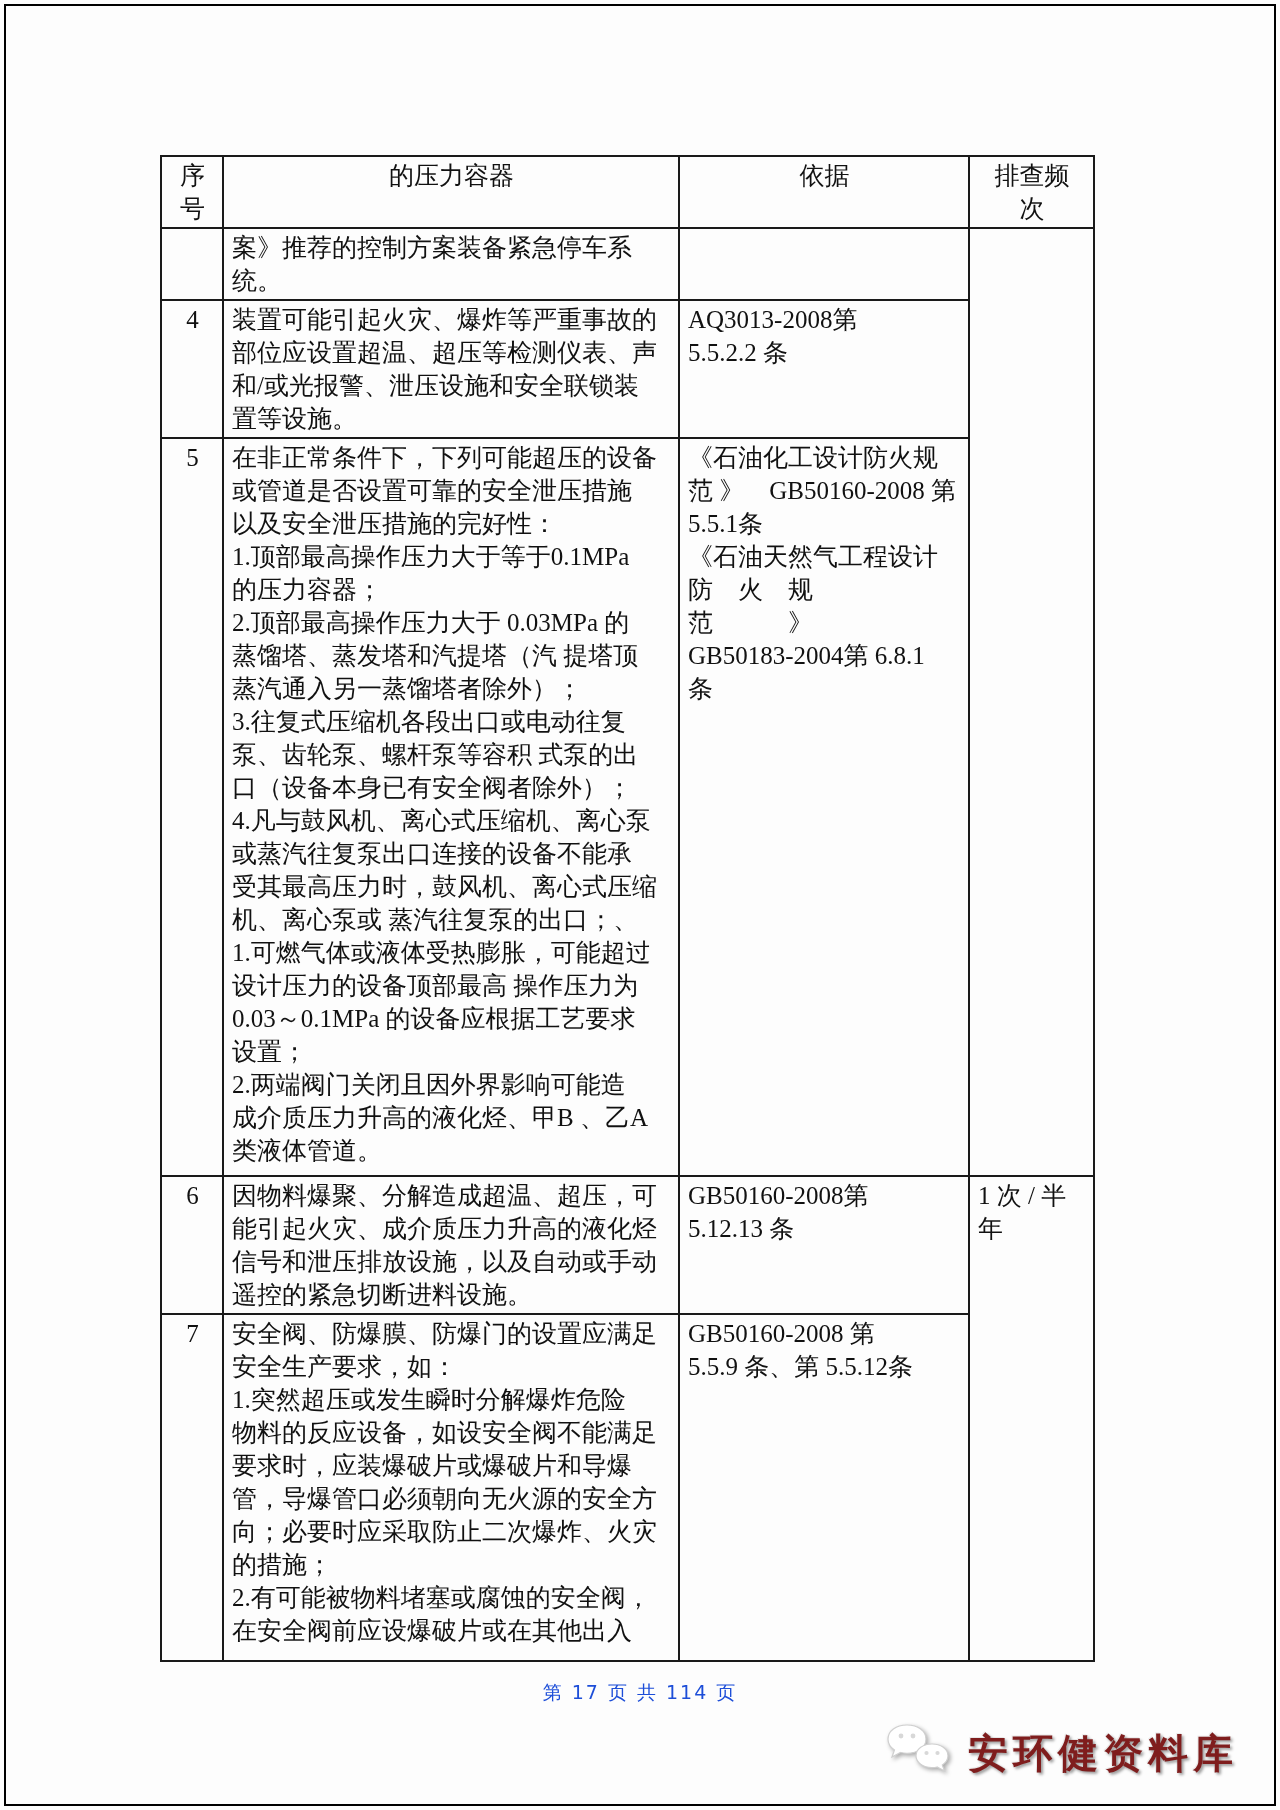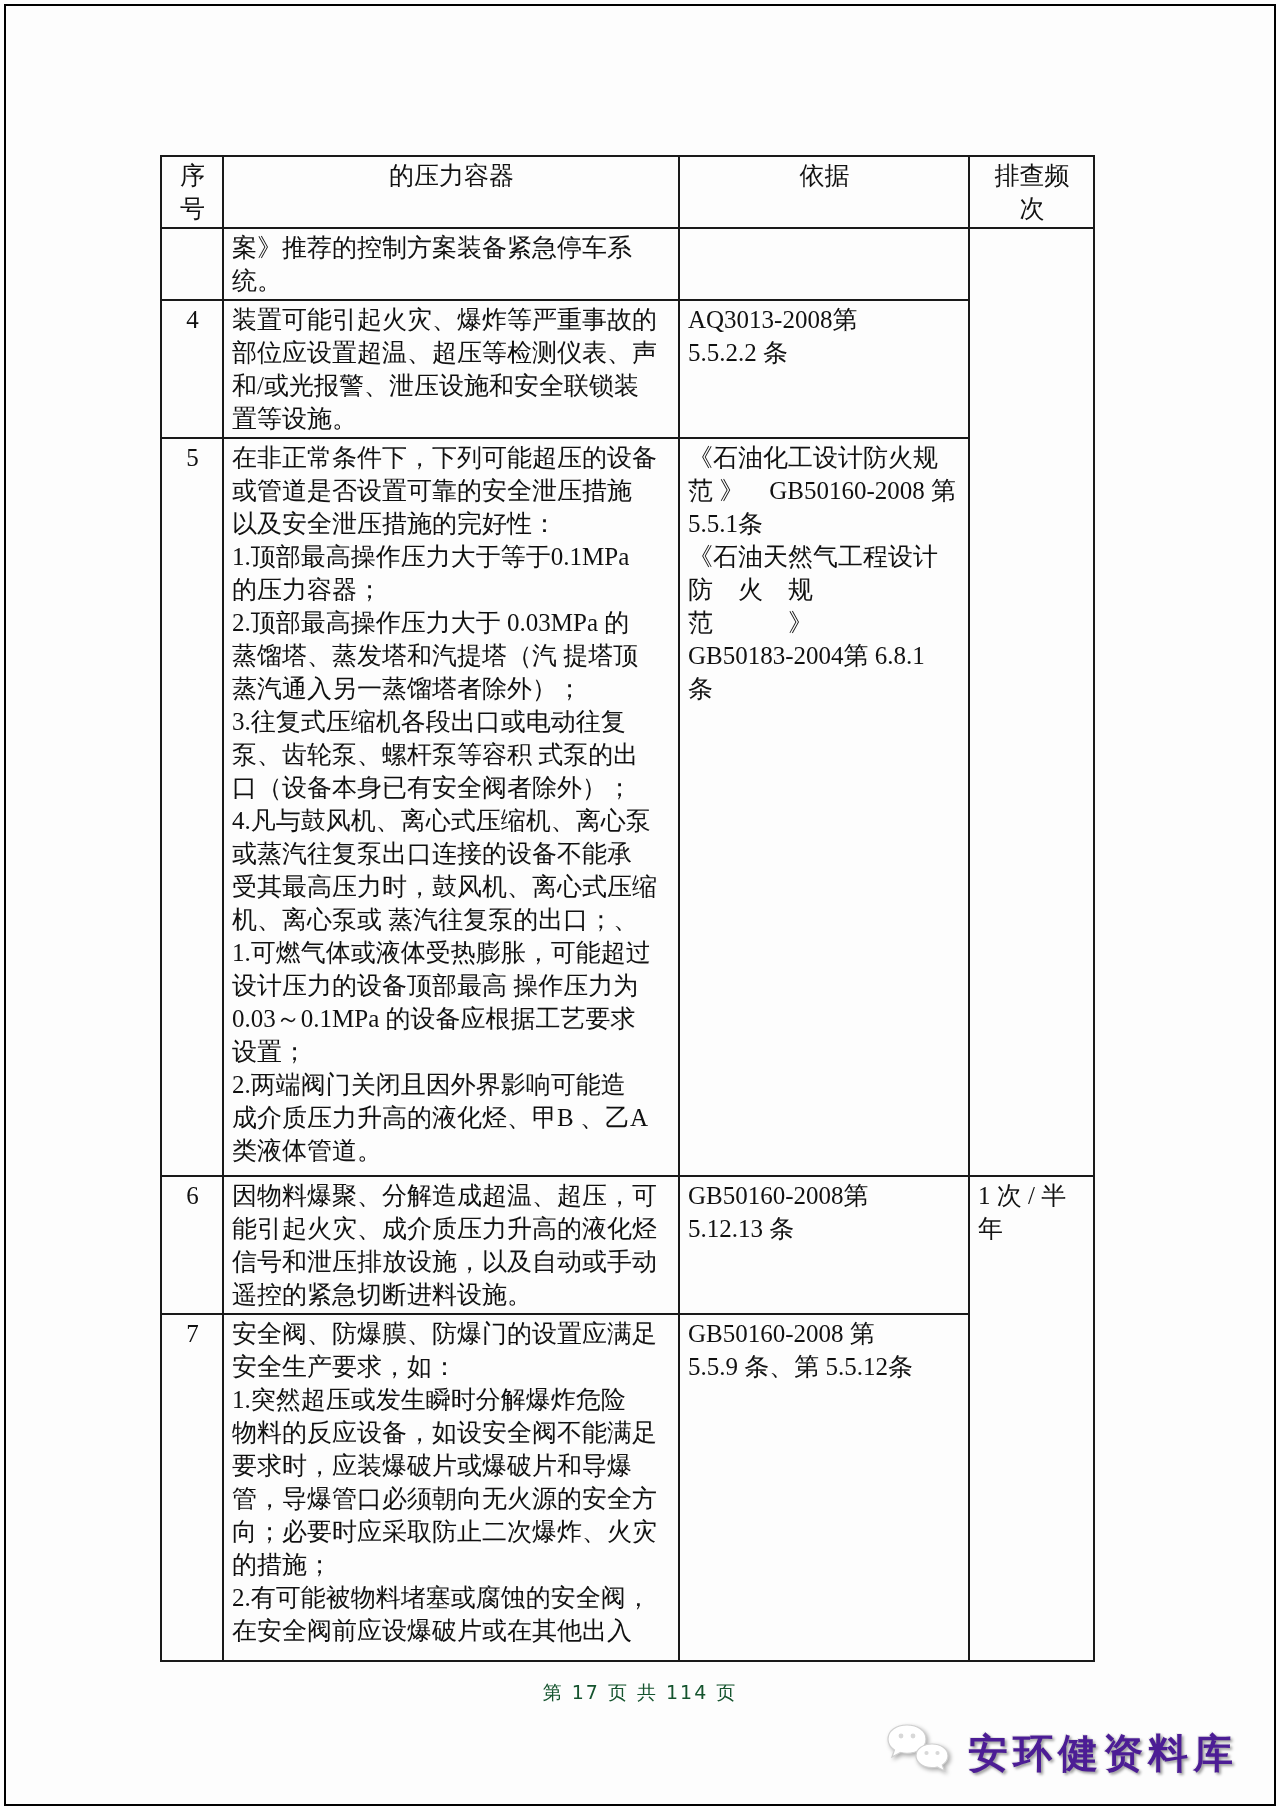--- a/index.html
+++ b/index.html
@@ -62,39 +62,39 @@
   tr.r-d    { height: 132px; }
   tr.r-e    { height: 347px; }
   .footer {
     position: absolute;
     left: 0; top: 1680px;
     width: 1280px;
     text-align: center;
     font-family: "DejaVu Sans", "Liberation Sans", sans-serif;
     font-size: 19px;
     letter-spacing: 2px;
-    color: #14532d;
+    color: #1d4ed8;
   }
   .watermark {
     position: absolute;
     top: 1722px;
     right: 42px;
     display: flex;
     align-items: center;
     gap: 14px;
   }
   .watermark-logo {
     filter: drop-shadow(2px 2px 2px #a8a8a8);
   }
   .watermark-text {
     font-family: "Liberation Sans", "DejaVu Sans", sans-serif;
     font-size: 40px;
     font-weight: bold;
     letter-spacing: 5px;
-    color: #4c1d95;
+    color: #7f1d1d;
     text-shadow: 2px 2px 3px #9a9a9a, -1px -1px 0 #ececec, 0 0 1px #cccccc;
     white-space: nowrap;
   }
 </style>
 </head>
 <body>
 
 <div class="page">
 
   <div class="page-frame"></div>

